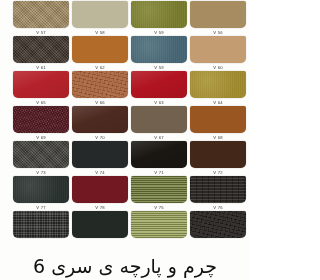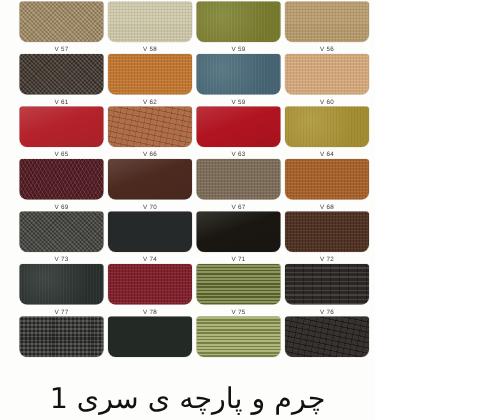--- a/index.html
+++ b/index.html
@@ -344,14 +344,14 @@
         <div class="cell c3">
           <div class="swatch" style="background: rgb(27, 23, 20);">
             <div class="tex crackle"></div>
           </div>
           <div class="notch"></div>
           <div class="label" style="color: rgb(58, 58, 58);">V 76</div>
         </div>
       </div>
     </div>
 
-  <div id="caption">چرم و پارچه ی سری 1</div>
+  <div id="caption">چرم و پارچه ی سری 6</div>
 </div>
 
 </body></html>

